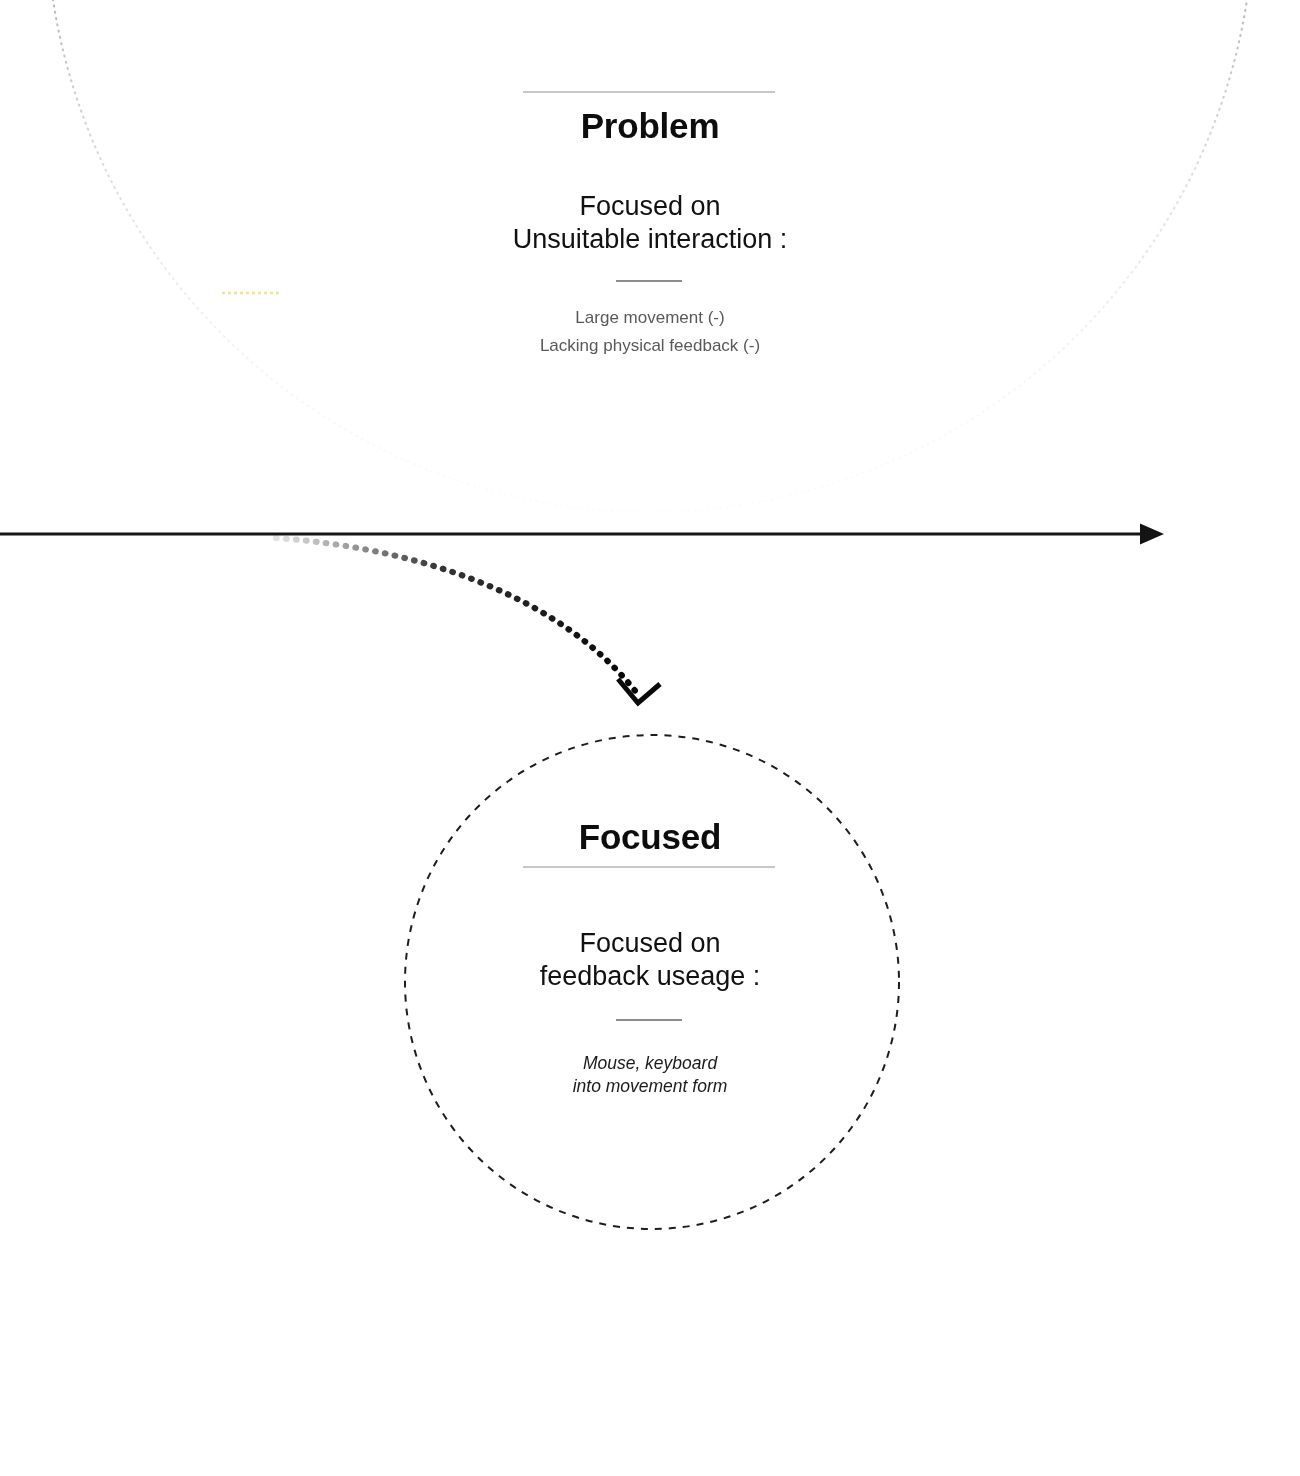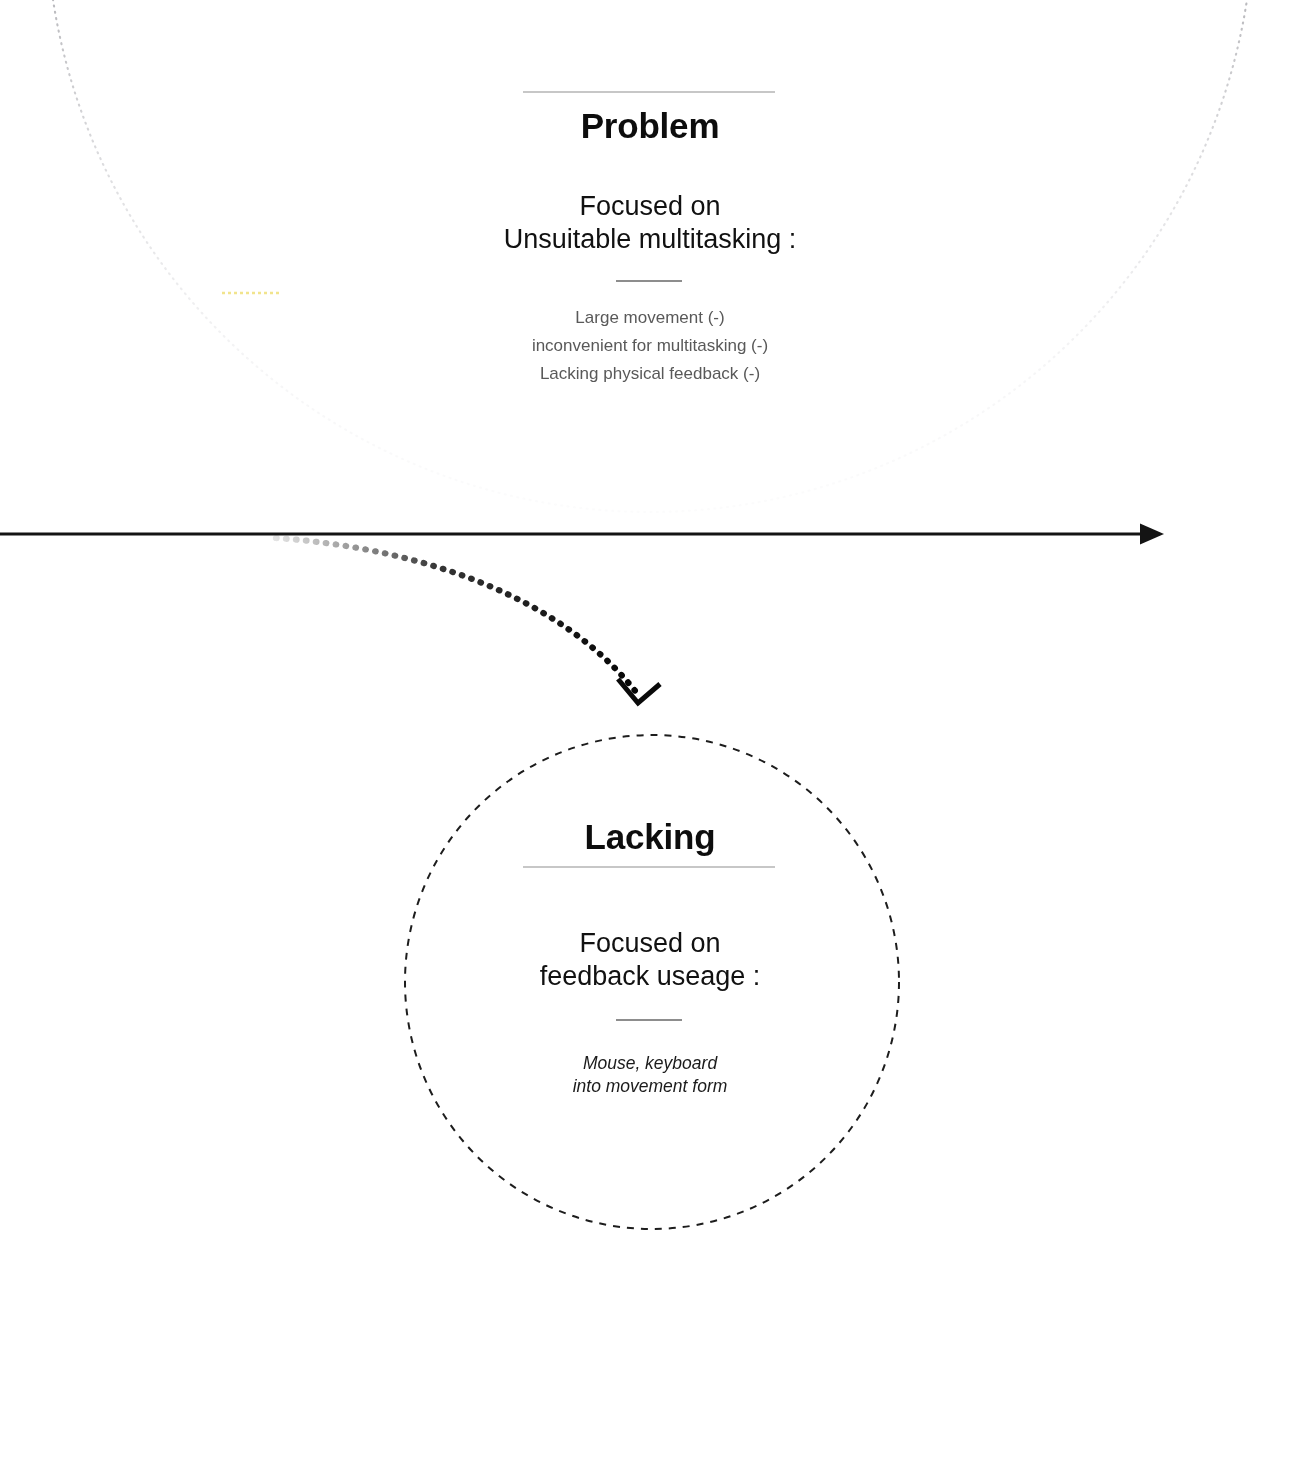--- a/index.html
+++ b/index.html
@@ -145,33 +145,32 @@
   </svg>
 
   <div class="rule long" id="rule-problem-top"></div>
 
   <div class="block" id="problem-title">
     <p class="title">Problem</p>
   </div>
 
   <div class="block" id="problem-subtitle">
     <p class="subtitle">Focused on</p>
-    <p class="subtitle">Unsuitable multitasking :</p>
+    <p class="subtitle">Unsuitable interaction :</p>
   </div>
 
   <div class="rule short" id="rule-problem-mid"></div>
 
   <div class="block" id="problem-details">
     <p class="detail">Large movement (-)</p>
-    <p class="detail">inconvenient for multitasking (-)</p>
     <p class="detail">Lacking physical feedback (-)</p>
   </div>
 
   <div class="block" id="soluiton-title">
-    <p class="title">Lacking</p>
+    <p class="title">Focused</p>
   </div>
 
   <div class="rule long" id="rule-soluiton-top"></div>
 
   <div class="block" id="soluiton-subtitle">
     <p class="subtitle">Focused on</p>
     <p class="subtitle">feedback useage :</p>
   </div>
 
   <div class="rule short" id="rule-soluiton-mid"></div>

